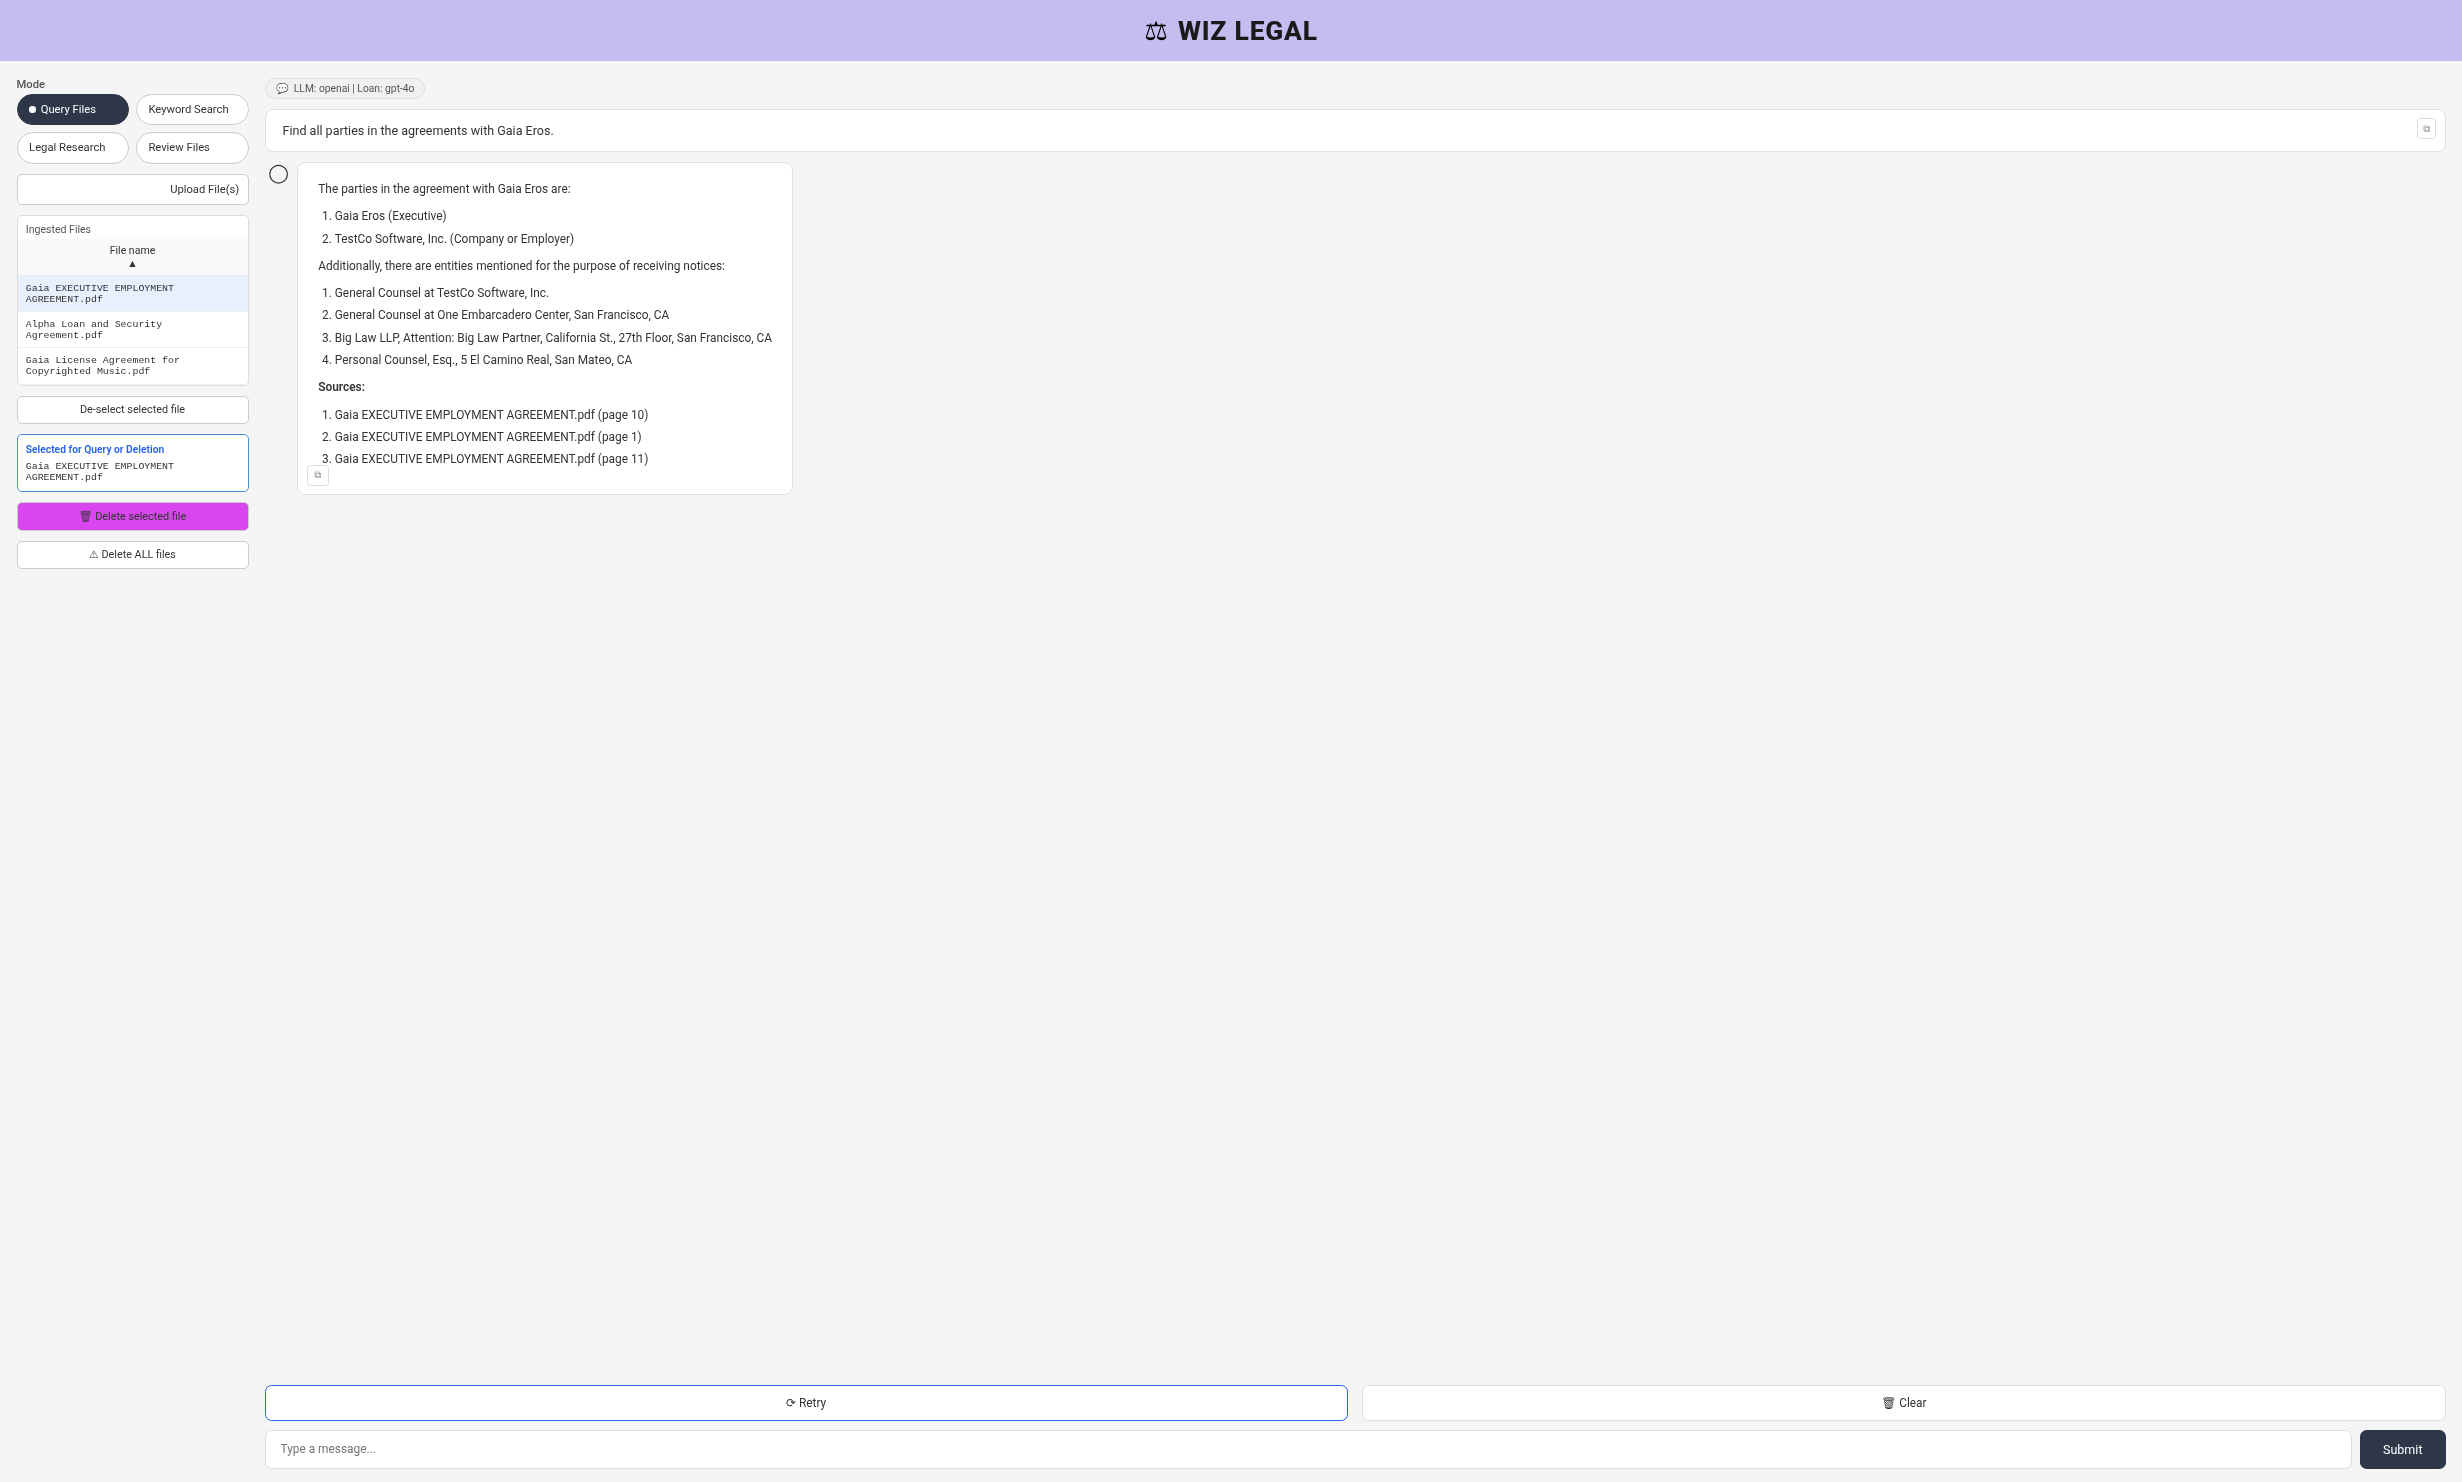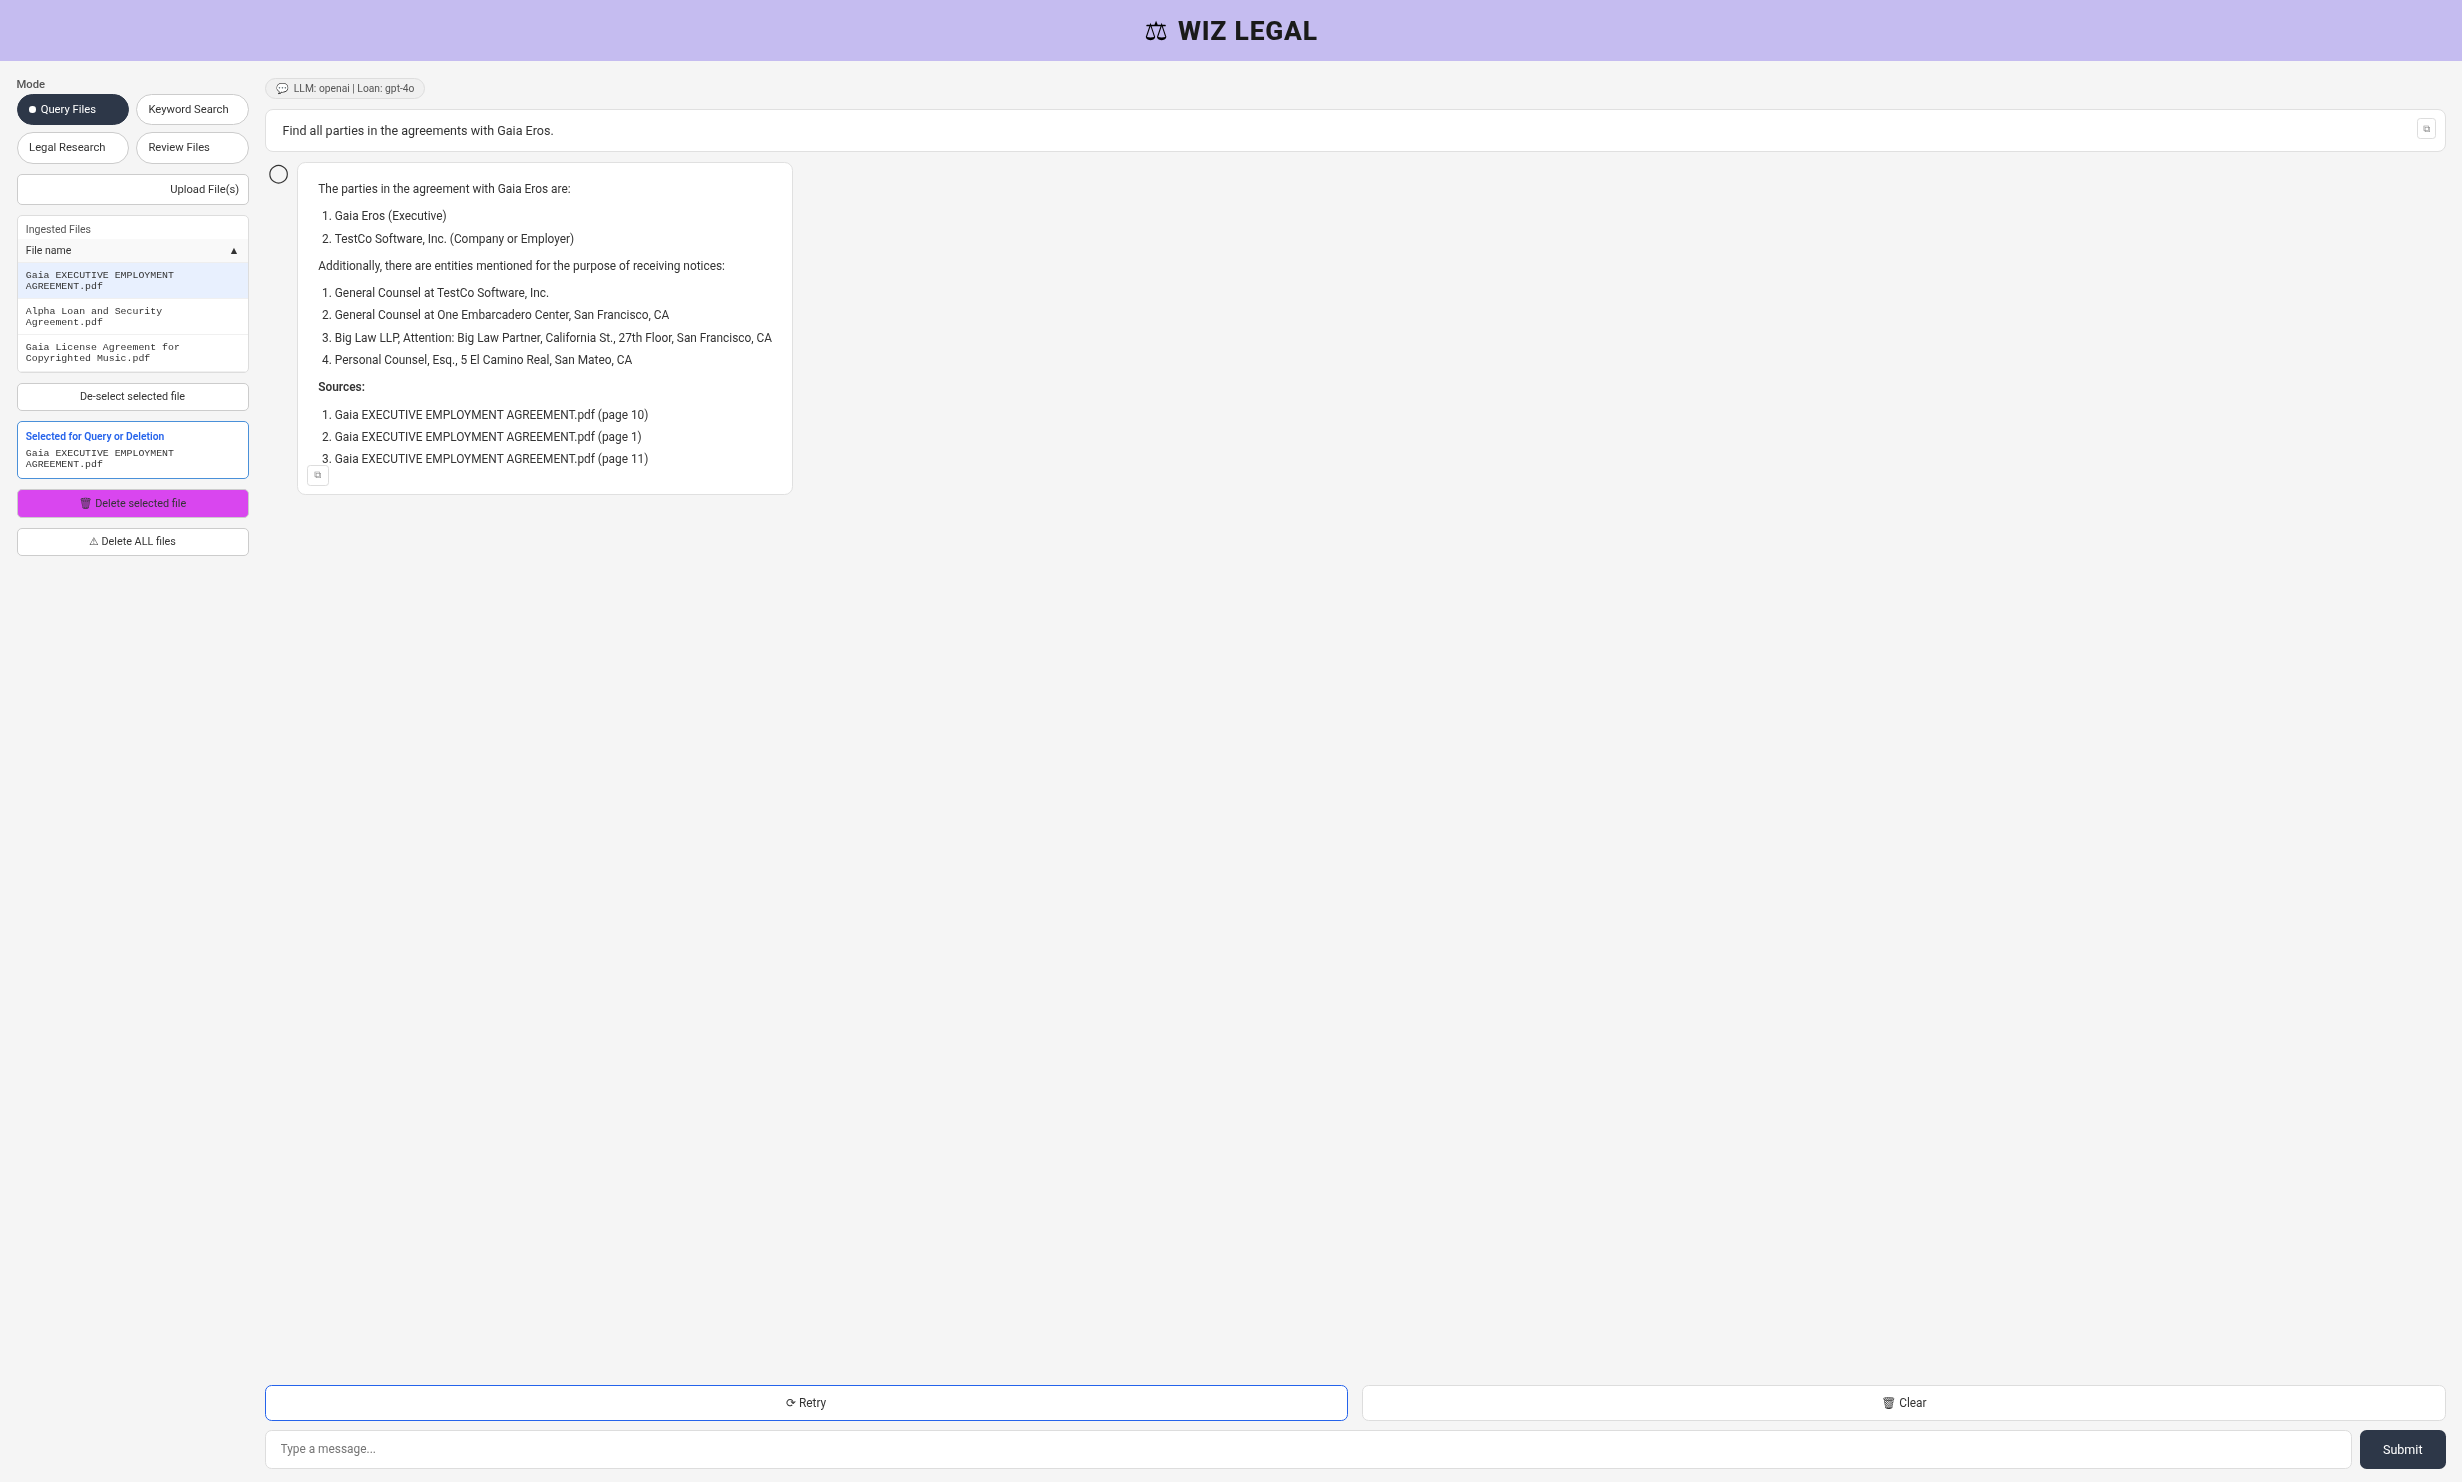--- a/index.html
+++ b/index.html
@@ -124,20 +124,21 @@
 
     .file-table-header {
       padding: 5px 8.3px;
       font-size: 0.8rem;
       background: #f9f9f9;
       border-bottom: 0.8px solid #eee;
       color: #333;
       display: flex;
       align-items: center;
       justify-content: space-between;
+      flex-direction: column;
     }
 
     .file-row {
       padding: 6.6px 8.3px;
       font-size: 0.75rem;
       border-bottom: 0.8px solid #f0f0f0;
       font-family: 'Courier New', monospace;
       color: #333;
       cursor: pointer;
     }

